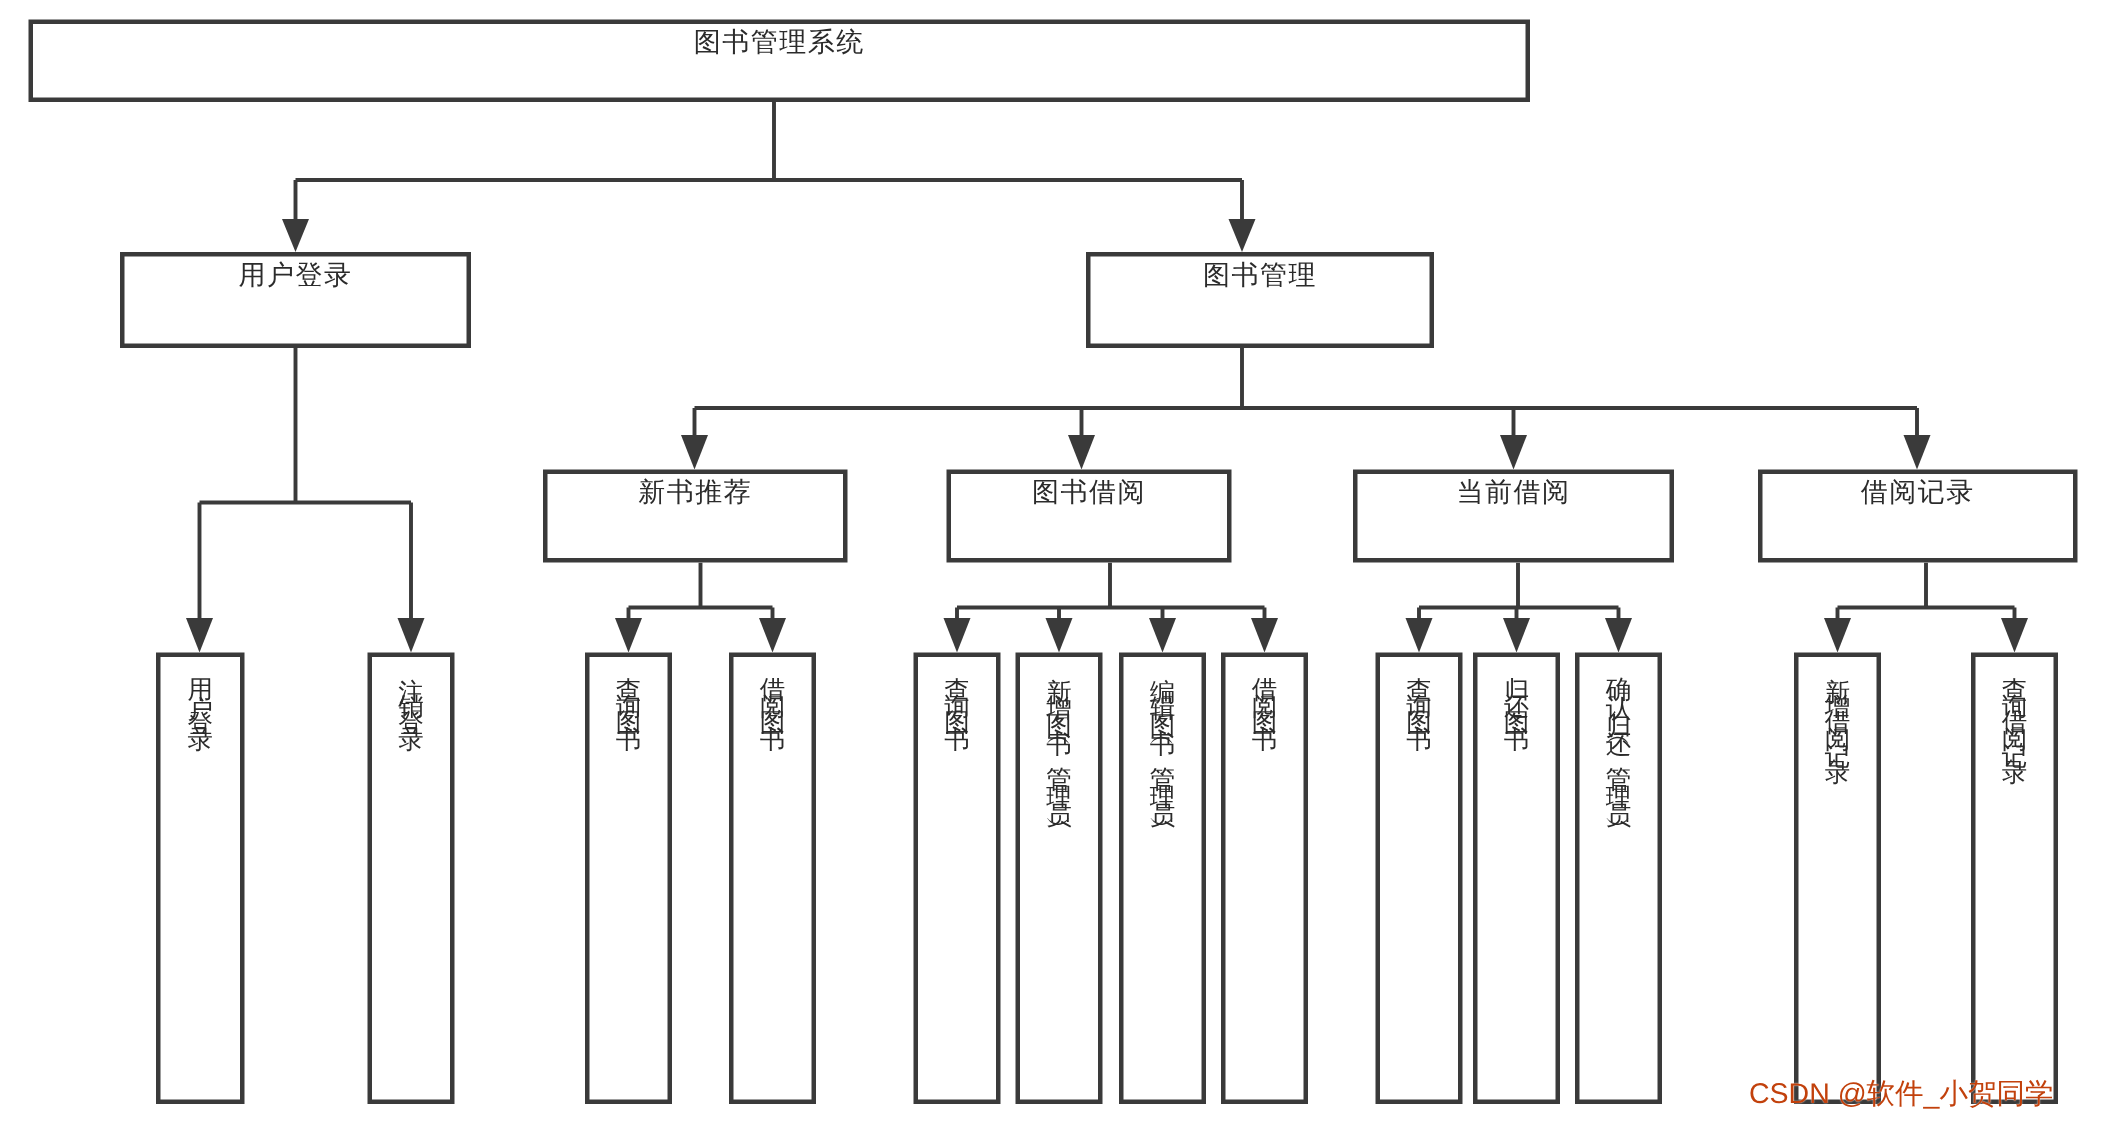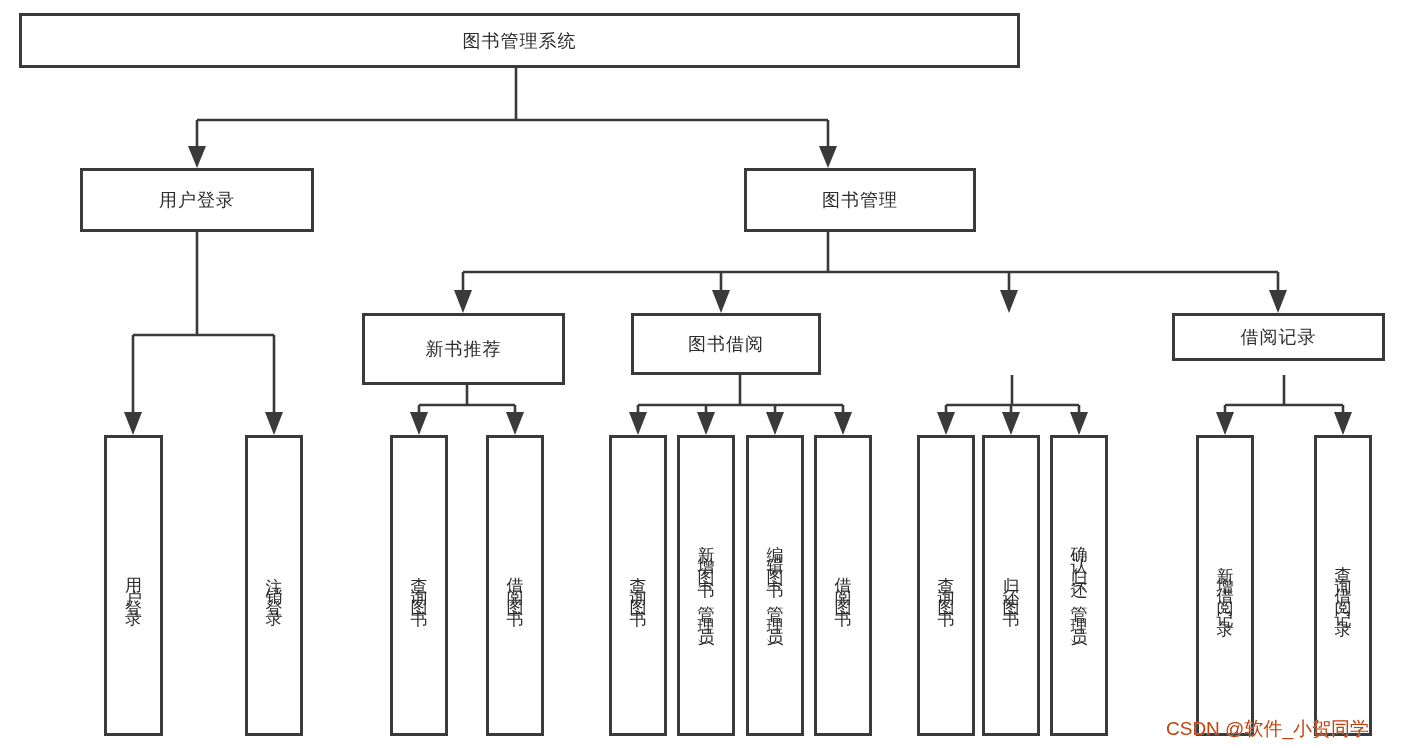--- a/index.html
+++ b/index.html
@@ -30,21 +30,20 @@
   #connector-layer polygon {
     fill: #3a3a3a;
     stroke: none;
   }
   .box {
     position: absolute;
     box-sizing: border-box;
     border: 3px solid #3a3a3a;
     background: #ffffff;
     display: flex;
-    align-items: center;
     justify-content: center;
   }
   .h-label {
     font-size: 18px;
     color: #2b2b2b;
     letter-spacing: 1px;
     white-space: nowrap;
   }
   .v-label {
     writing-mode: vertical-rl;
@@ -123,31 +122,34 @@
     </g>
   </svg>
 
   <div class="box" style="left:19px; top:13px; width:1001px; height:55px">
     <span class="h-label">图书管理系统</span>
   </div>
 
   <div class="box" style="left:80px; top:168px; width:234px; height:64px">
     <span class="h-label">用户登录</span>
   </div>
-  <div class="box" style="left:744px; top:168px; width:232px; height:64px">
+  <div class="box" style="left:724px; top:168px; width:232px; height:64px">
     <span class="h-label">图书管理</span>
   </div>
 
-  <div class="box" style="left:362px; top:313px; width:203px; height:72px">
+  <div class="box" style="left:362px; top:313px; width:203px; height:62px">
     <span class="h-label">新书推荐</span>
   </div>
   <div class="box" style="left:631px; top:313px; width:190px; height:62px">
     <span class="h-label">图书借阅</span>
   </div>
-  <div class="box" style="left:1172px; top:313px; width:213px; height:48px">
+  <div class="box" style="left:902px; top:313px; width:214px; height:62px">
+    <span class="h-label">当前借阅</span>
+  </div>
+  <div class="box" style="left:1172px; top:313px; width:213px; height:62px">
     <span class="h-label">借阅记录</span>
   </div>
 
   <div class="box" style="left:104px; top:435px; width:59px; height:301px">
     <span class="v-label">用户登录</span>
   </div>
   <div class="box" style="left:245px; top:435px; width:58px; height:301px">
     <span class="v-label">注销登录</span>
   </div>
 

